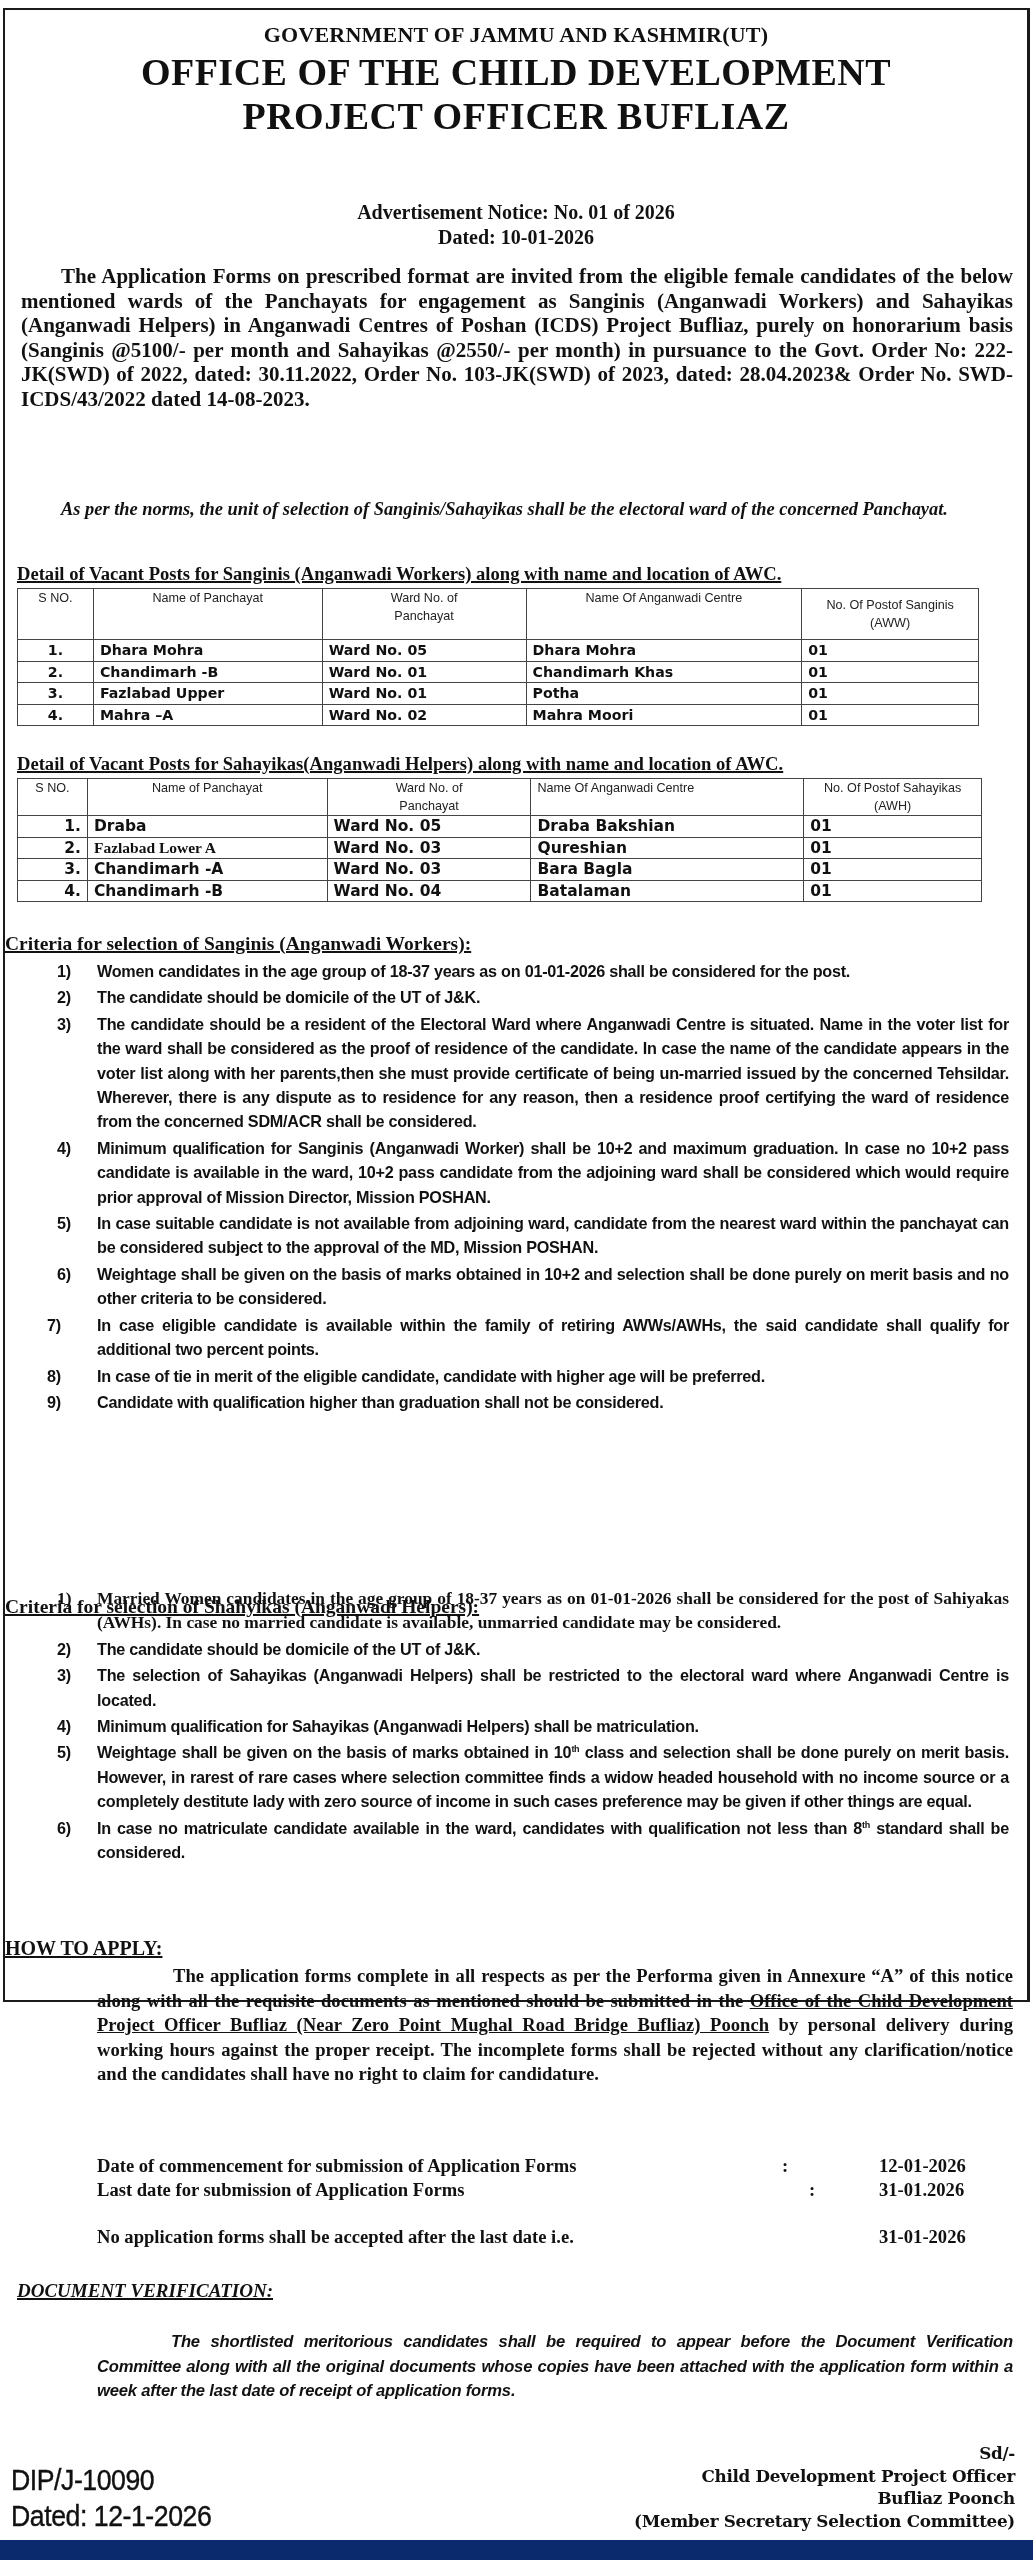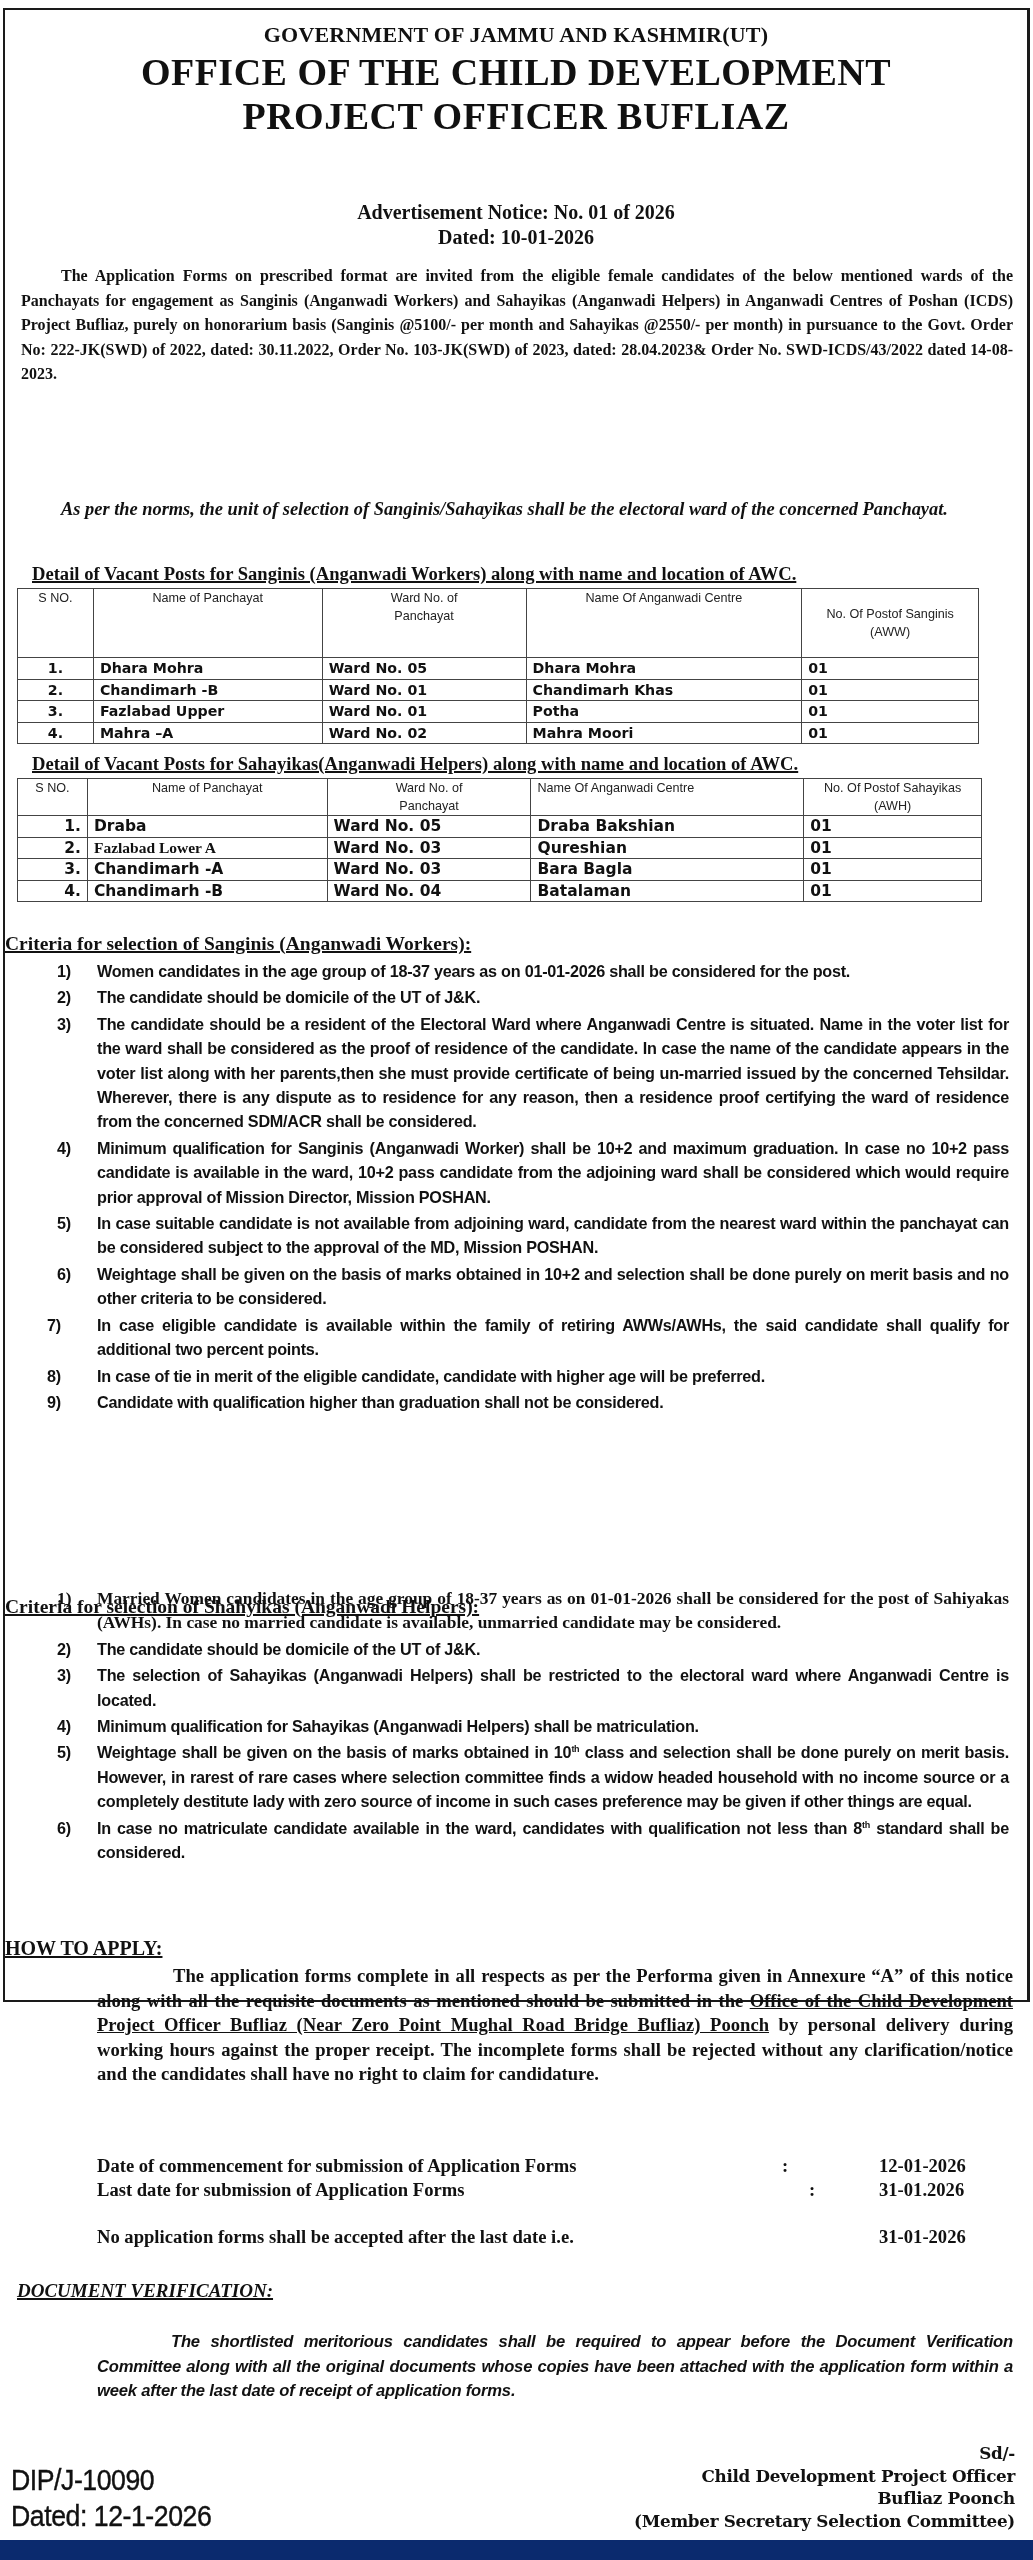--- a/index.html
+++ b/index.html
@@ -6,24 +6,24 @@
   body { width:1033px; height:2560px; overflow:hidden; position:relative; color:#111; }
   .page {
     position:absolute; left:3px; top:8px; width:1027px; height:1994px;
     border:2px solid #1a1a1a; border-right-width:3px; box-sizing:border-box;
     font-family:"Liberation Serif", serif;
   }
   .bottom-band { position:absolute; left:0; top:2540px; width:1033px; height:20px; background:#0b2a6e; }
   .gov { position:absolute; top:12px; left:0; right:0; text-align:center; font-weight:bold; font-size:22px; letter-spacing:0.2px; }
   .office { position:absolute; top:40px; left:0; right:0; text-align:center; font-weight:bold; font-size:38px; line-height:44px; letter-spacing:0.5px; }
   .adv { position:absolute; top:190px; left:0; right:0; text-align:center; font-weight:bold; font-size:20px; line-height:25px; }
-  .para { position:absolute; left:16px; right:14px; font-weight:bold; font-size:16px; line-height:24.6px; text-align:justify; }
+  .para { position:absolute; left:16px; right:14px; font-weight:bold; font-size:21px; line-height:24.6px; text-align:justify; }
   .para.first { top:254px; text-indent:40px; }
   .para.italic { top:487px; font-style:italic; text-indent:40px; font-size:18.4px; }
-  .tbl-title { position:absolute; left:12px; font-weight:bold; font-size:18.6px; text-decoration:underline; text-decoration-thickness:2px; white-space:nowrap;margin-left:15px; }
+  .tbl-title { position:absolute; left:12px; font-weight:bold; font-size:18.6px; text-decoration:underline; text-decoration-thickness:2px; white-space:nowrap; }
   table.vac { position:absolute; left:12px; border-collapse:collapse; font-family:"DejaVu Sans", sans-serif; }
   table.vac th, table.vac td { border:1.5px solid #444; padding:0 6px; vertical-align:top; }
   table.vac th { font-weight:normal; font-size:12.6px; line-height:18px; font-family:"Liberation Sans", sans-serif; text-align:center; color:#222; }
   table.vac td { font-weight:bold; font-size:14.2px; line-height:20.5px; }
   table.vac td.sno { text-align:center; }
   .section-h { position:absolute; left:0; font-size:19.5px; font-weight:bold; text-decoration:underline; text-decoration-thickness:2px; }
   ol.crit { position:absolute; left:52px; right:18px; margin:0; padding:0; list-style:none; font-family:"Liberation Sans", sans-serif; font-size:16.2px; line-height:24.4px; color:#111; }
   ol.crit li { position:relative; padding-left:40px; text-align:justify; margin-bottom:2px; font-weight:bold; letter-spacing:-0.25px; }
   ol.crit li .num { position:absolute; left:0; top:0; }
   ol.crit.serif li.serif-item { font-family:"Liberation Serif", serif; font-size:17.4px; letter-spacing:0; }
@@ -67,21 +67,21 @@
         <col style="width:204px">
         <col style="width:276px">
         <col style="width:177px">
       </colgroup>
     <thead>
       <tr>
         <th>S NO.</th>
         <th>Name of Panchayat</th>
         <th style="padding:0 50px;">Ward No. of Panchayat</th>
         <th>Name Of Anganwadi Centre</th>
-        <th style="padding:16px 18px;">No. Of Postof Sanginis (AWW)</th>
+        <th style="padding:7px 18px;">No. Of Postof Sanginis (AWW)</th>
       </tr>
     </thead>
     <tbody>
       <tr>
         <td class="sno">1.</td>
         <td>Dhara Mohra</td>
         <td>Ward No. 05</td>
         <td>Dhara Mohra</td>
         <td>01</td>
       </tr>

